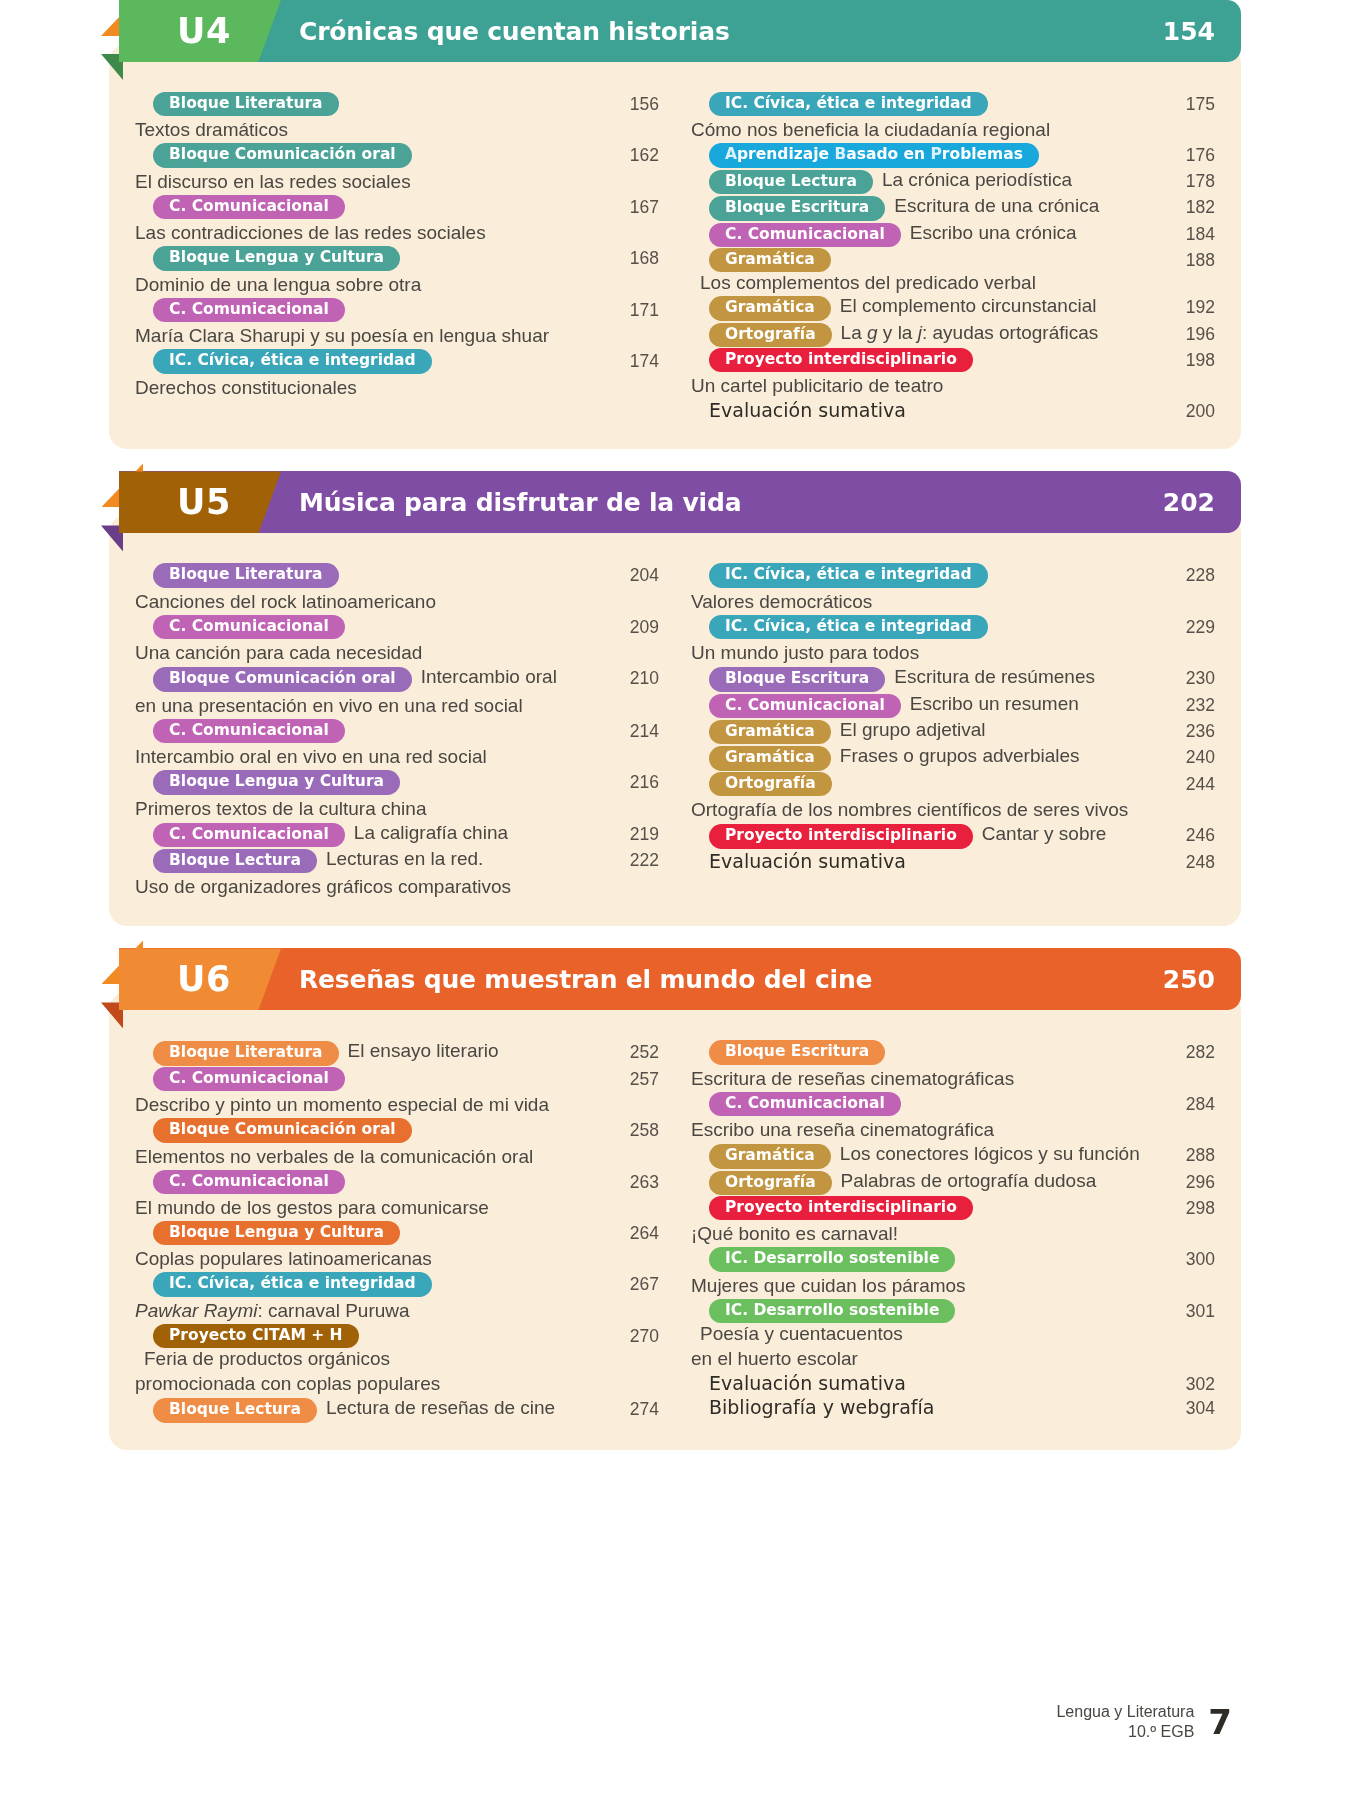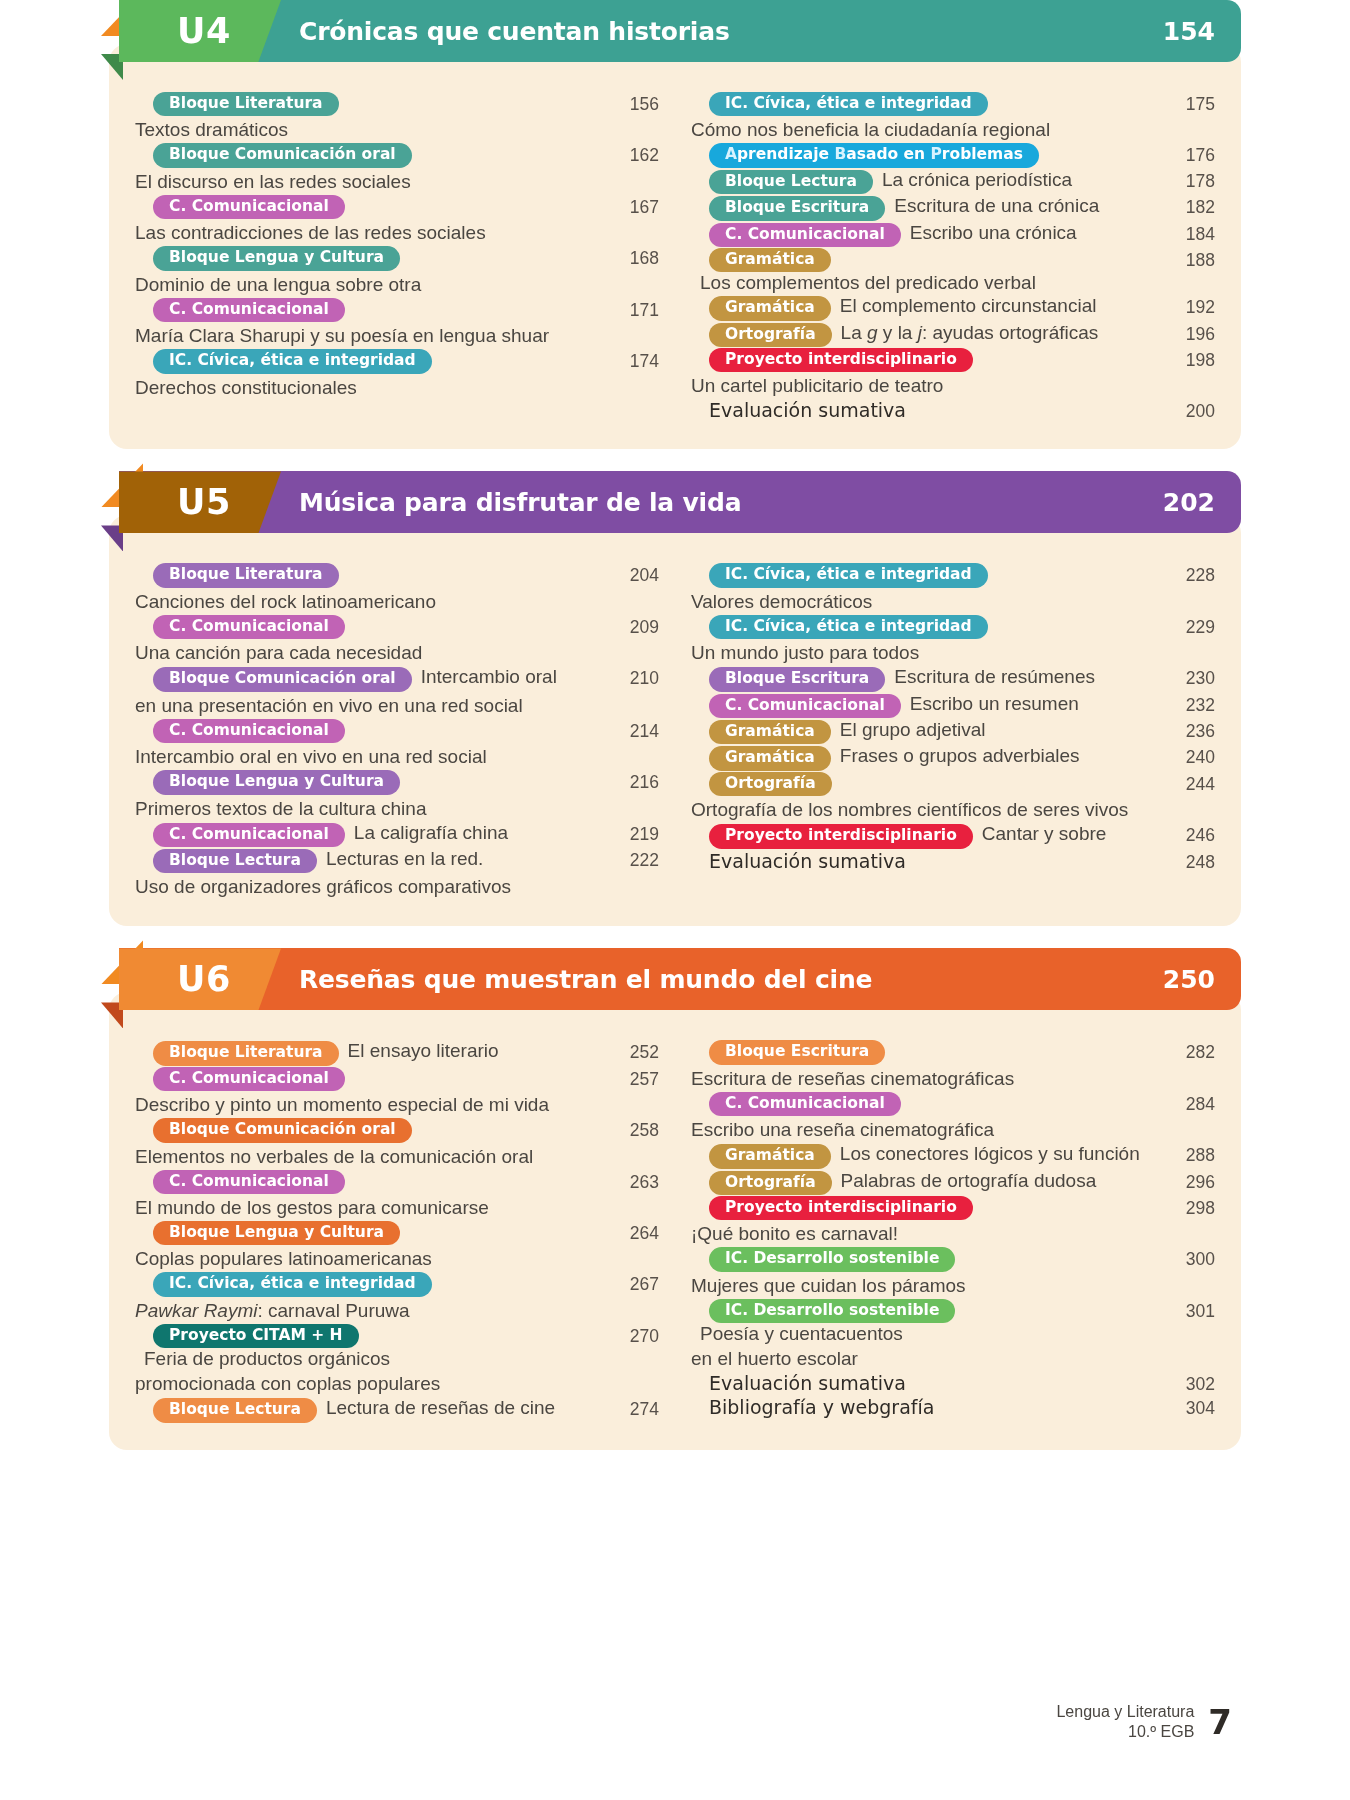--- a/index.html
+++ b/index.html
@@ -529,21 +529,21 @@
                   <div class="row-flex">
                     <span class="tag" style="background:#3aa6b9">IC. Cívica, ética e integridad</span>
                   </div>
                   <div class="line"><i>Pawkar Raymi</i>: carnaval Puruwa</div>
                 </div>
                 <div class="pg">267</div>
               </div>
               <div class="entry">
                 <div class="content">
                   <div class="row-flex">
-                    <span class="tag" style="background:#0f766e">Proyecto CITAM + H</span>
+                    <span class="tag" style="background:#a16207">Proyecto CITAM + H</span>
                     <span class="inline-txt">Feria de productos orgánicos</span>
                   </div>
                   <div class="line">promocionada con coplas populares</div>
                 </div>
                 <div class="pg">270</div>
               </div>
               <div class="entry">
                 <div class="content">
                   <div class="row-flex">
                     <span class="tag" style="background:#ef8c45">Bloque Lectura</span>

